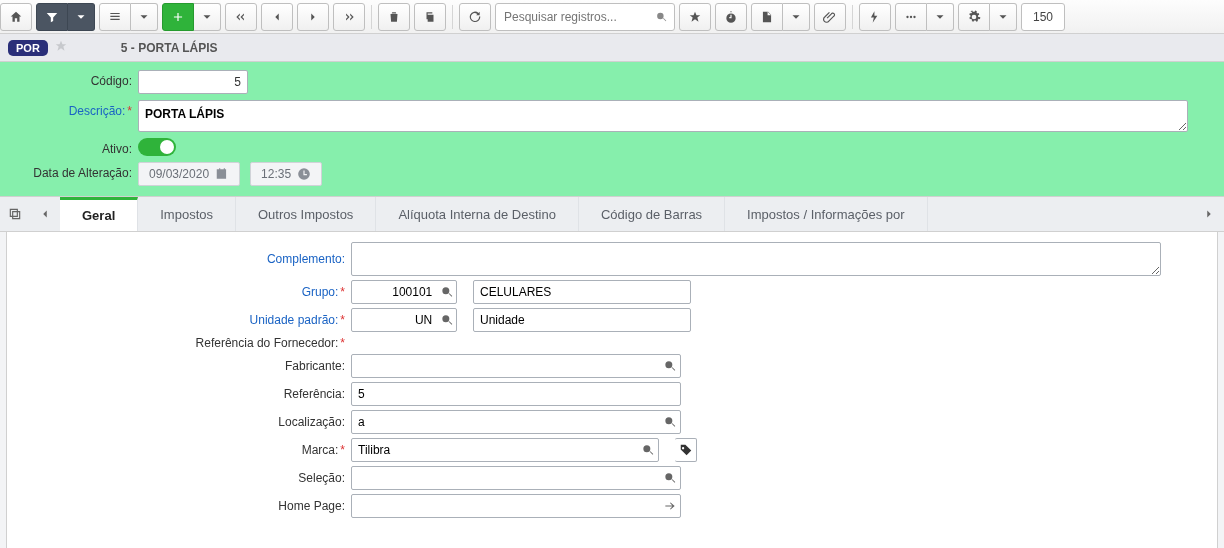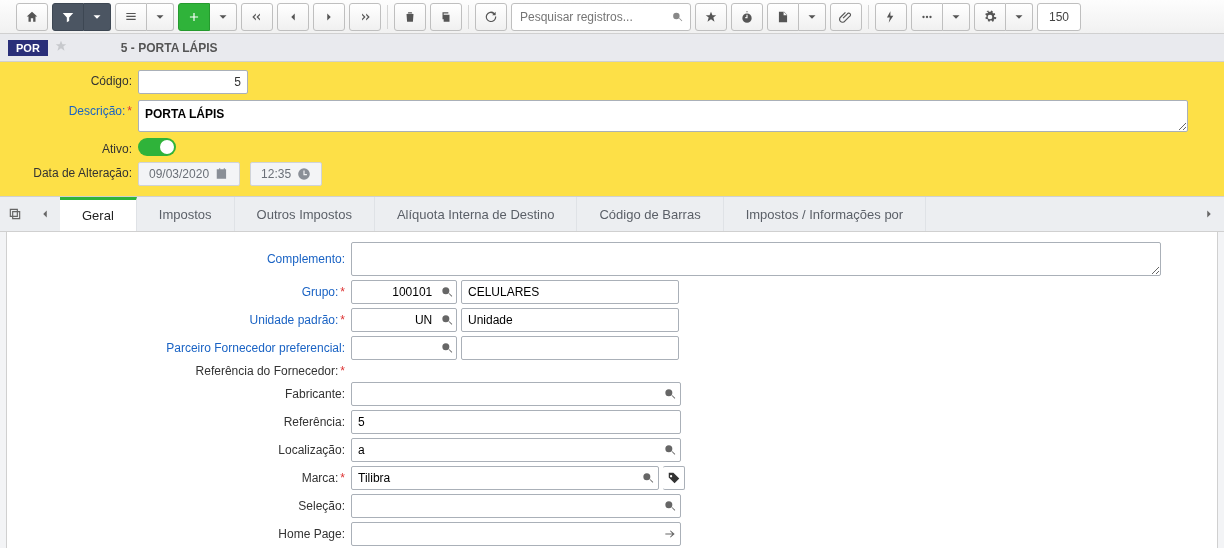--- a/index.html
+++ b/index.html
@@ -1,65 +1,65 @@
 <!DOCTYPE html>
 <html><head>
 <meta charset="utf-8">
 <style>
   * { box-sizing: border-box; font-family: Arial, Helvetica, sans-serif; }
   body { margin: 0; background: #fff; font-size: 12px; color: #333; }
   .page { width: 1224px; height: 548px; background: #f3f4f6; overflow: hidden; }
 
   
-  .toolbar { display: flex; align-items: center; height: 34px; padding: 2px 16px; gap: 4px; background: linear-gradient(#fdfdfd,#f1f1f1); border-bottom: 1px solid #d0d0d0; }
+  .toolbar { display: flex; align-items: center; height: 34px; padding: 2px 0; gap: 4px; background: linear-gradient(#fdfdfd,#f1f1f1); border-bottom: 1px solid #d0d0d0; }
   .btn { display: inline-flex; align-items: center; justify-content: center; height: 28px; min-width: 32px; padding: 0 6px; background: linear-gradient(#ffffff,#f0f0f0); border: 1px solid #bfbfbf; border-radius: 3px; cursor: pointer; color: #555; }
   .btn svg { width: 14px; height: 14px; fill: currentColor; }
   .btn.dark { background: #4b5562; border-color: #3d4753; color: #fff; }
   .btn.green { background: #2fb33a; border-color: #259a2e; color: #fff; }
   .btn.small-side { min-width: 18px; border-left: none; border-top-left-radius: 0; border-bottom-left-radius: 0; }
   .btn.with-side { border-top-right-radius: 0; border-bottom-right-radius: 0; }
   .search-wrap { display: flex; align-items: center; flex: 0 0 180px; height: 28px; border: 1px solid #bfbfbf; border-radius: 3px; background: #fff; padding: 0 6px; }
   .search-wrap input { border: none; outline: none; font-size: 12px; width: 100%; color: #333; background: transparent; }
   .count-box { display: inline-flex; align-items: center; justify-content: center; height: 28px; min-width: 44px; padding: 0 8px; background: #fff; border: 1px solid #bfbfbf; border-radius: 3px; color: #444; text-align: right; }
   .divider { width: 1px; height: 24px; background: #d5d5d5; margin: 0 2px; }
 
   
   .recbar { display: flex; align-items: center; height: 28px; padding: 0 8px; background: #e9eaee; border-bottom: 1px solid #d0d0d0; gap: 6px; }
-  .por-chip { background: #2a2f79; color: #fff; font-weight: bold; font-size: 11px; padding: 2px 8px; border-radius: 0; }
+  .por-chip { background: #2a2f79; color: #fff; font-weight: bold; font-size: 11px; padding: 2px 8px; border-radius: 5px; }
   .star { color: #bbb; cursor: pointer; }
   .rec-title { font-size: 12px; color: #555; font-weight: bold; padding-left: 47px; }
 
   
-  .form-area { background: #fde047; padding: 8px 14px 4px 14px; }
+  .form-area { background: #86efac; padding: 8px 14px 4px 14px; }
   .form-row { display: flex; align-items: flex-start; margin-bottom: 6px; }
   .form-row .lbl { width: 124px; text-align: right; padding-top: 4px; padding-right: 6px; font-size: 12px; }
   .lbl.link { color: #1a63c4; cursor: pointer; }
   .req { color: #d33; margin-left: 2px; }
   .txt { border: 1px solid #aab0b8; border-radius: 2px; height: 24px; padding: 0 6px; font-size: 12px; color: #333; }
   .txt.tiny { width: 110px; text-align: right; }
   .txtarea { border: 1px solid #aab0b8; border-radius: 2px; width: 1050px; height: 32px; resize: both; padding: 6px; font-size: 12px; font-weight: bold; }
 
   .toggle { position: relative; width: 38px; height: 18px; background: #2fb33a; border-radius: 10px; cursor: pointer; }
   .toggle::after { content:''; position:absolute; right:2px; top:2px; width:14px; height:14px; background:#fff; border-radius:50%; }
 
   .date-chip, .time-chip { display:inline-flex; align-items:center; justify-content:center; gap:6px; height:24px; padding:0 10px; border:1px solid #d0d3d8; background:#f3f4f6; border-radius:2px; color:#6a6f77; font-size:12px; }
 
   
   .tabs-wrap { display:flex; align-items:stretch; height:36px; background:#eceef1; border-top:1px solid #d0d0d0; border-bottom:1px solid #d0d0d0; }
   .tab-side { width:30px; display:flex; align-items:center; justify-content:center; cursor:pointer; color:#666; }
   .tabs { display:flex; flex:1; overflow:hidden; }
   .tab { padding:0 22px; display:flex; align-items:center; font-size:13px; color:#5a5f67; cursor:pointer; border-right:1px solid #dfe2e6; }
-  .tab.active { background:#fff; border-top:3px solid #2fb33a; color:#222; font-weight:normal; }
+  .tab.active { background:#fff; border-top:3px solid #2fb33a; color:#222; font-weight:bold; }
 
   
   .detail { background:#fff; border:1px solid #d0d0d0; border-top:none; margin:0 6px; padding:10px 10px 0 10px; height: 320px; overflow:hidden; }
   .drow { display:flex; align-items:center; margin-bottom:4px; }
   .drow .dlbl { width: 334px; text-align:right; padding-right:6px; font-size:12px; }
   .dlbl.link { color:#1a63c4; cursor:pointer; }
-  .icell { display:flex; align-items:center; gap:4px; }
+  .icell { display:flex; align-items:center; gap:16px; }
   .in-wrap { display:flex; align-items:center; height:24px; border:1px solid #aab0b8; border-radius:2px; background:#fff; }
   .in-wrap input { border:none; outline:none; height:100%; padding:0 6px; font-size:12px; width:100%; background:transparent; }
   .in-wrap .glyph { width:22px; display:flex; align-items:center; justify-content:center; color:#666; cursor:pointer; }
   .w106 { width:106px; }
   .w218 { width:218px; }
   .w330 { width:330px; }
   .w810 { width:810px; height:34px; resize:both; }
 
   svg.i { width:14px; height:14px; fill:currentColor; }
 </style>
@@ -313,36 +313,20 @@
                 <path d="M10 4a6 6 0 1 1 0 12 6 6 0 0 1 0-12zm10 16l-5-5 1-1 5 5z"></path>
               </svg>
             </span>
           </div>
         <div class="in-wrap w218">
             <input value="Unidade" style="">
           </div>
       </div>
     </div>
 
-    <div class="drow">
-      <div class="dlbl link">Parceiro Fornecedor preferencial:</div>
-      <div class="icell">
-        <div class="in-wrap w106">
-            <input value="" style="">
-            <span class="glyph">
-              <svg class="i" viewBox="0 0 24 24">
-                <path d="M10 4a6 6 0 1 1 0 12 6 6 0 0 1 0-12zm10 16l-5-5 1-1 5 5z"></path>
-              </svg>
-            </span>
-          </div>
-        <div class="in-wrap w218">
-            <input value="" style="">
-          </div>
-      </div>
-    </div>
 
     <div class="drow">
       <div class="dlbl"><span>Referência do Fornecedor:</span><span class="req">*</span></div>
     </div>
 
     <div class="drow">
       <div class="dlbl">Fabricante:</div>
       <div class="in-wrap w330">
           <input value="" style="">
           <span class="glyph">

